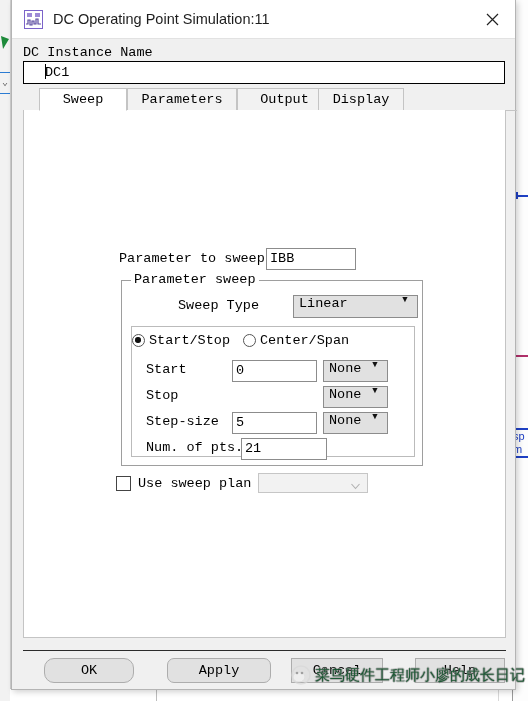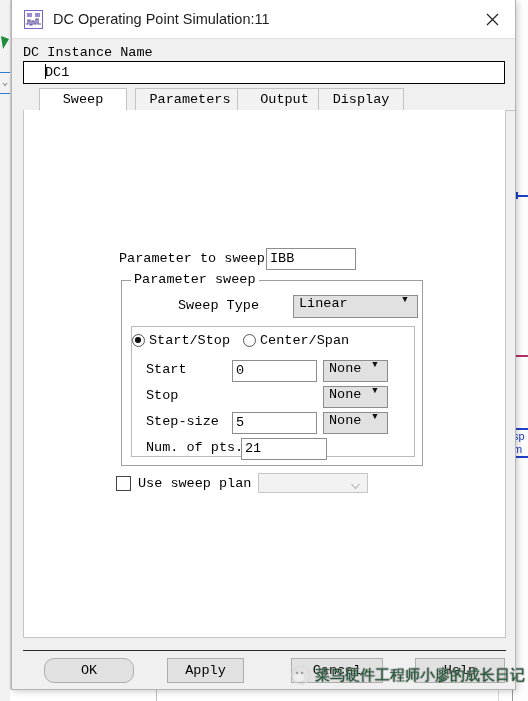--- a/index.html
+++ b/index.html
@@ -536,21 +536,21 @@
         <path d="M1 1 L12 12 M12 1 L1 12" stroke="#222" stroke-width="1.2" fill="none"></path>
       </svg>
     </span>
   </div>
 
   <div class="inst-label">DC Instance Name</div>
   <div class="inst-input"><span class="caret"></span><span>DC1</span></div>
 
   <div class="tabstrip">
     <div class="tab active" style="left:5px;width:88px;">Sweep</div>
-    <div class="tab" style="left:93px;width:110px;margin-left:8px;">Parameters</div>
+    <div class="tab" style="left:93px;width:110px;">Parameters</div>
     <div class="tab" style="left:203px;width:95px;">Output</div>
     <div class="tab" style="left:284px;width:86px;">Display</div>
   </div>
 
   <div class="tabbody"></div>
 
   <div class="p2s-label">Parameter to sweep</div>
   <div class="p2s-input">IBB</div>
 
   <div class="groupbox">
@@ -613,21 +613,21 @@
       <span class="chev">
         <svg width="9" height="9" viewBox="0 0 9 9">
             <path d="M0.5 2 L4.5 6.5 L8.5 2" fill="none" stroke="#b0b0b0" stroke-width="1.1"></path>
           </svg>
       </span>
     </div>
   </div>
 
   <div class="btnbar-sep"></div>
   <div class="btn" style="left:32px;width:90px;border-radius:10px;">OK</div>
-  <div class="btn" style="left:155px;width:77px;">Apply</div>
+  <div class="btn" style="left:155px;width:104px;border-radius:7px;">Apply</div>
   <div class="btn" style="left:279px;width:92px;">Cancel</div>
   <div class="btn" style="left:403px;width:90px;">Help</div>
 
 </div>
 
 <div class="watermark">
   <span class="wm-logo">
     <svg width="22" height="22" viewBox="0 0 22 22">
       <circle cx="11" cy="11" r="9" fill="none" stroke="#d8d8d8" stroke-width="1.6"></circle>
       <ellipse cx="9" cy="13" rx="6" ry="5" fill="#f4f4f4" stroke="#dcdcdc" stroke-width="1"></ellipse>

